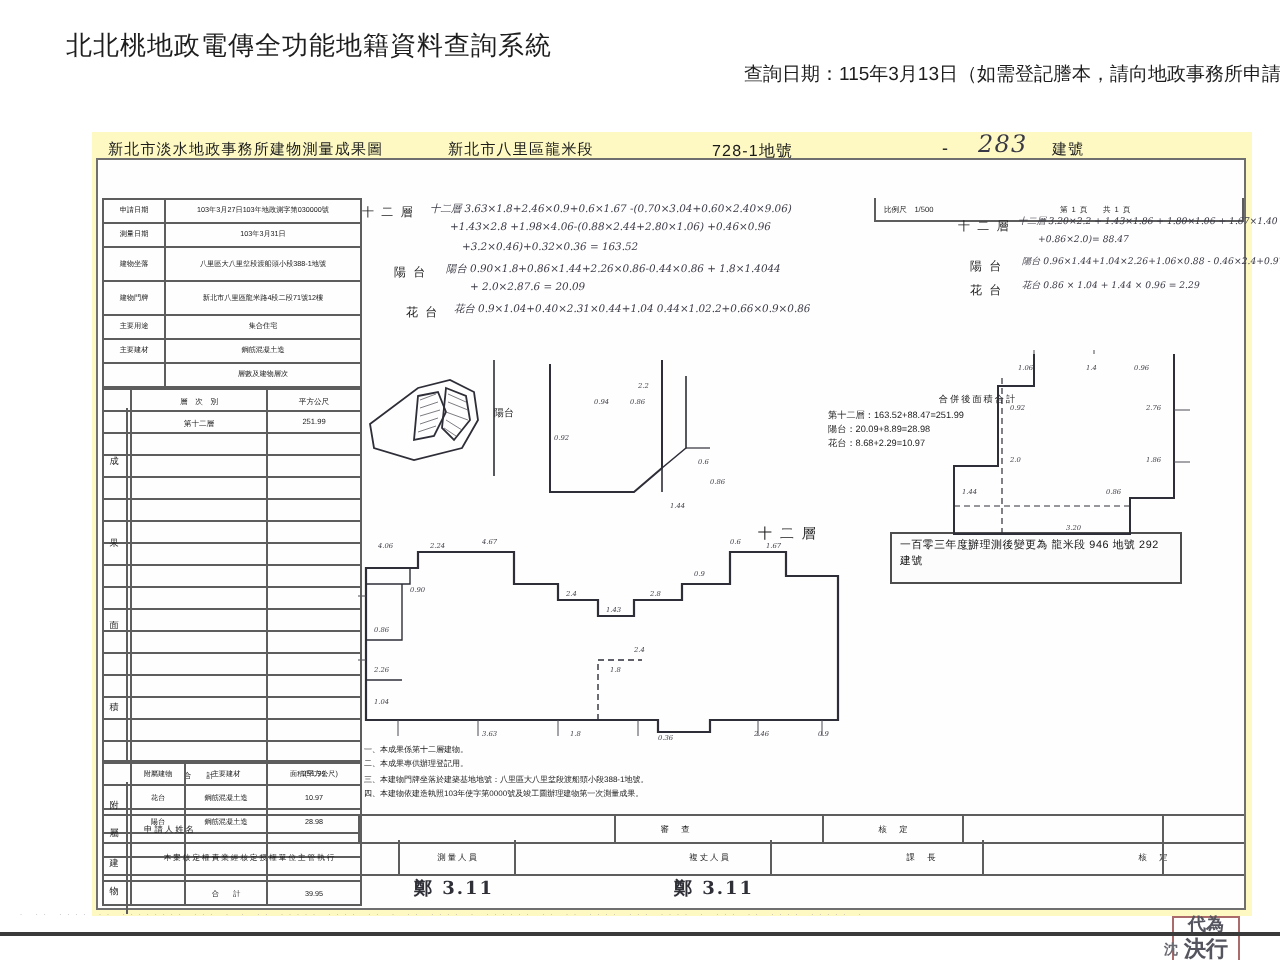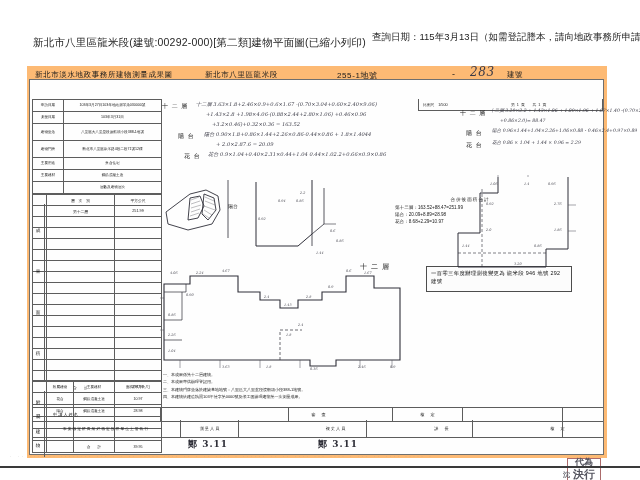--- a/index.html
+++ b/index.html
@@ -20,22 +20,22 @@
   #sys-subtitle{
     position:absolute;left:33px;top:36px;
     font-size:10.5px;letter-spacing:.2px;color:#262626;white-space:nowrap;
   }
   #query-date{
     position:absolute;left:372px;top:31px;
     font-size:9.5px;color:#1d1d1d;white-space:nowrap;
   }
   
   #sheet{
-    position:absolute;left:27px;top:66px;width:580px;height:392px;
-    background:#fdba74;
+    position:absolute;left:46px;top:66px;width:580px;height:392px;
+    background:#fef9c3;
   }
   #sheet-frame{
     position:absolute;left:2px;top:13px;width:573px;height:374px;
     border:1px solid #6f6f6f;
     background:#fefefe;
   }
   
   .sheet-title{
     position:absolute;font-size:7.5px;color:#1a1a1a;white-space:nowrap;
     letter-spacing:.6px;
@@ -201,29 +201,29 @@
   #area-label-a{position:absolute;left:198px;top:123px;font-size:5px;color:#202020;}
   
   #bottom-rule{position:absolute;left:0;top:466px;width:640px;height:2px;background:#3a3a3a;}
   #scan-noise{position:absolute;left:10px;top:455px;width:620px;height:6px;
     font-size:3px;color:#9a9a9a;letter-spacing:3px;overflow:hidden;white-space:nowrap;}
 </style>
 </head>
 <body>
 
 <div id="page-header">
-  <div id="sys-subtitle">新北市八里區龍米段(建號:00292-000)[第二類]建物平面圖(已縮小列印)</div>
+  <div id="sys-title">北北桃地政電傳全功能地籍資料查詢系統</div>
   <div id="query-date">查詢日期：115年3月13日（如需登記謄本，請向地政事務所申請。）</div>
 </div>
 
 <div id="sheet">
 
   <div class="sheet-title" id="t-office">新北市淡水地政事務所建物測量成果圖</div>
   <div class="sheet-title" id="t-section">新北市八里區龍米段</div>
-  <div class="sheet-title" id="t-landno">255-1地號</div>
+  <div class="sheet-title" id="t-landno">728-1地號</div>
   <div class="sheet-title" id="t-dash">-</div>
   <div class="sheet-title" id="t-bldno-val">283</div>
   <div class="sheet-title" id="t-bldno-lbl">建號</div>
   <div class="title-rule" style="left:8px;top:13px;width:160px;"></div>
   <div class="title-rule" style="left:176px;top:13px;width:120px;"></div>
   <div class="title-rule" style="left:305px;top:13px;width:100px;"></div>
   <div class="title-rule" style="left:412px;top:13px;width:68px;"></div>
 
   <div id="sheet-frame">
 

